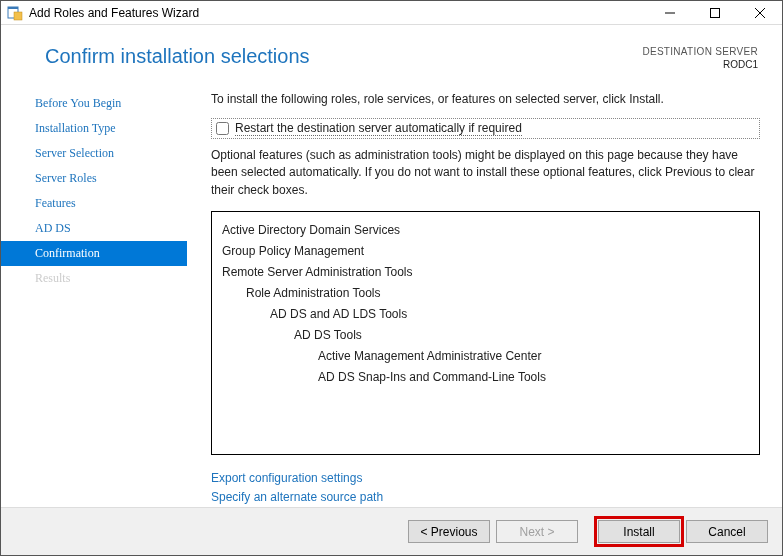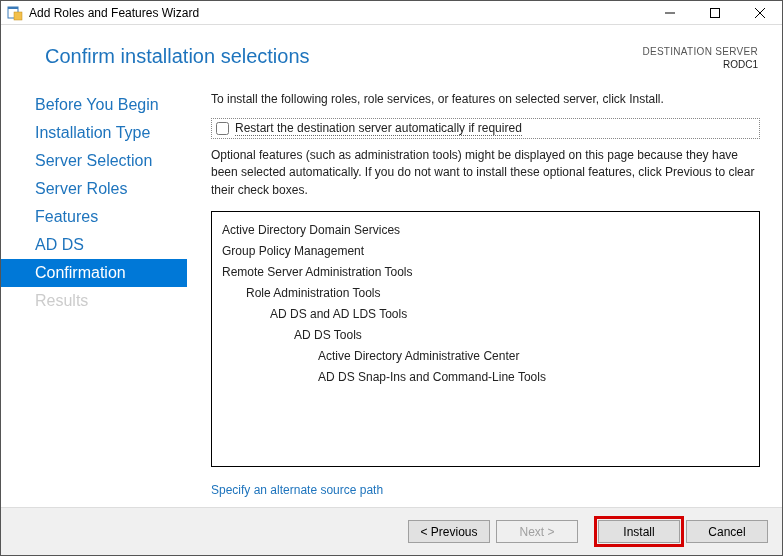--- a/index.html
+++ b/index.html
@@ -14,21 +14,21 @@
   .win-btn.close { font-size: 13px; }
   
   .header { padding: 20px 24px 6px 24px; display: flex; justify-content: space-between; align-items: flex-start; margin-left: 20px; }
   .page-title { color: #1e74bd; font-size: 20px; font-weight: 300; }
   .dest { text-align: right; font-size: 10px; color: #555; line-height: 1.3; }
   .dest .label { letter-spacing: 0.3px; }
   .dest .server { color: #222; text-align: right; }
   
   .body { flex: 1; display: flex; padding: 10px 0 0 0; overflow: hidden; }
   .sidebar { width: 186px; padding-top: 4px; }
-  .nav-item { padding: 5px 10px 5px 34px; font-size: 16px; color: #1e74bd; cursor: default; }
+  .nav-item { padding: 5px 10px 5px 34px; font-size: 12px; color: #1e74bd; cursor: default; font-family: Liberation Serif, serif; }
   .nav-item.active { background: #0078d7; color: #fff; }
   .nav-item.disabled { color: #ccc; }
   
   .content { flex: 1; padding: 4px 22px 0 24px; font-size: 12px; color: #222; display: flex; flex-direction: column; }
   .intro { margin-bottom: 10px; line-height: 1.4; }
   .chk-row { border: 1px dotted #888; padding: 2px 4px; display: flex; align-items: center; margin-bottom: 8px; }
   .chk-row input { margin-right: 6px; width: 13px; height: 13px; }
   .chk-row label { border-bottom: 1px dotted #666; }
   .optional { line-height: 1.45; margin-bottom: 12px; }
   
@@ -109,24 +109,25 @@
         <label>Restart the destination server automatically if required</label>
       </div>
       <div class="optional">Optional features (such as administration tools) might be displayed on this page because they have been selected automatically. If you do not want to install these optional features, click Previous to clear their check boxes.</div>
       <div class="features-box">
         <div class="lv0">Active Directory Domain Services</div>
         <div class="lv0">Group Policy Management</div>
         <div class="lv0">Remote Server Administration Tools</div>
         <div class="lv1">Role Administration Tools</div>
         <div class="lv2">AD DS and AD LDS Tools</div>
         <div class="lv3">AD DS Tools</div>
-        <div class="lv4">Active Directory Administrative Center</div>
+        <div class="lv4">Active Management Administrative Center</div>
         <div class="lv4">AD DS Snap-Ins and Command-Line Tools</div>
       </div>
       <div class="links">
+        <a>Export configuration settings</a>
         <a>Specify an alternate source path</a>
       </div>
     </div>
   </div>
 
   <div class="footer">
     <button class="btn">&lt; Previous</button>
     <button class="btn" disabled="">Next &gt;</button>
     <span class="gap"></span>
     <button class="btn install">Install</button>

